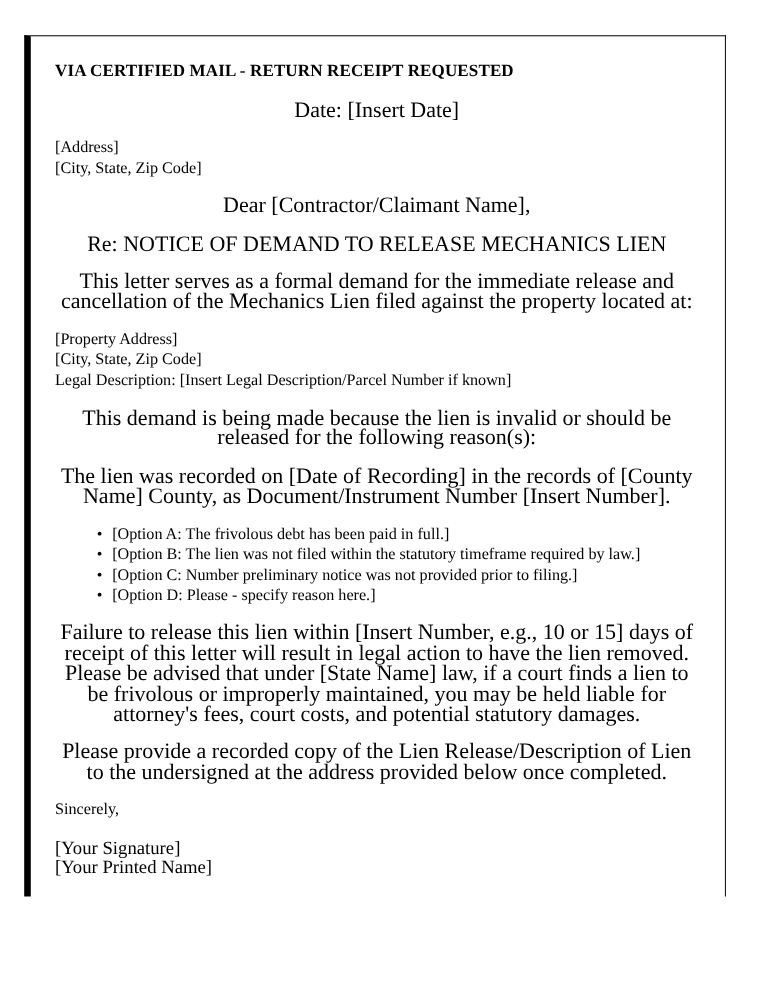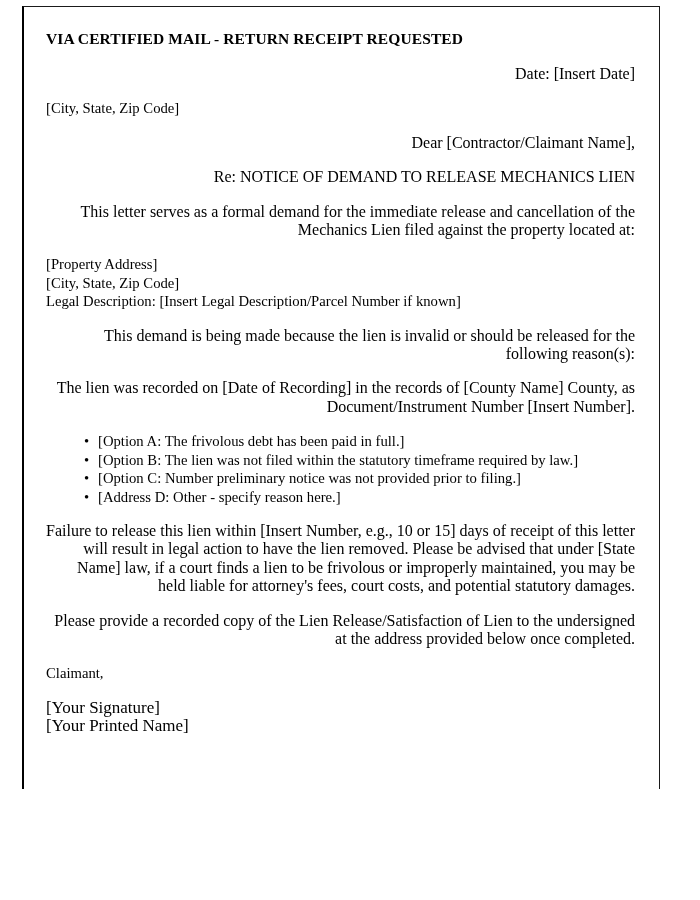--- a/index.html
+++ b/index.html
@@ -12,24 +12,24 @@
     width: 700px;
     height: 900px;
     overflow: hidden;
     font-family: "Liberation Serif", "DejaVu Serif", serif;
     color: #000000;
   }
 
   .page {
     position: absolute;
     left: 22px;
-    top: 6px;
+    top: 32px;
     width: 638px;   
     height: 783px;  
-    border-left: 2px solid #000000;
+    border-left: 6px solid #000000;
     border-top: 1px solid #1a1a1a;
     border-right: 1px solid #1a1a1a;
     border-bottom: none;
     box-sizing: border-box;
     background: #ffffff;
     overflow: hidden;
   }
 
   .page-inner {
     padding: 22px 24px 0 22px;
@@ -37,24 +37,24 @@
 
   .doc-title {
     font-size: 15.5px;
     font-weight: bold;
     line-height: 19px;
     margin: 0 0 17px 0;
     letter-spacing: 0.1px;
   }
 
   .para {
-    font-size: 16px;
+    font-size: 20px;
     line-height: 18.4px;
     margin: 16px 0 16px 0;
-    text-align: right;
+    text-align: center;
   }
 
   .block {
     font-size: 14.7px;
     line-height: 18.4px;
     margin: 0 0 16px 0;
   }
   .block .line {
     display: block;
   }
@@ -97,20 +97,21 @@
 <body>
 
 <div class="page">
   <div class="page-inner">
 
     <div class="doc-title">VIA CERTIFIED MAIL - RETURN RECEIPT REQUESTED</div>
 
     <div class="para">Date: [Insert Date]</div>
 
     <div class="block">
+      <span class="line">[Address]</span>
       <span class="line">[City, State, Zip Code]</span>
     </div>
 
     <div class="para">Dear [Contractor/Claimant Name],</div>
 
     <div class="para">Re: NOTICE OF DEMAND TO RELEASE MECHANICS LIEN</div>
 
     <div class="para">This letter serves as a formal demand for the immediate release and cancellation of the Mechanics Lien filed against the property located at:</div>
 
     <div class="block">
@@ -131,29 +132,29 @@
       <li>
         <span class="dot">•</span>
         <span>[Option B: The lien was not filed within the statutory timeframe required by law.]</span>
       </li>
       <li>
         <span class="dot">•</span>
         <span>[Option C: Number preliminary notice was not provided prior to filing.]</span>
       </li>
       <li>
         <span class="dot">•</span>
-        <span>[Address D: Other - specify reason here.]</span>
+        <span>[Option D: Please - specify reason here.]</span>
       </li>
     </ul>
 
     <div class="para">Failure to release this lien within [Insert Number, e.g., 10 or 15] days of receipt of this letter will result in legal action to have the lien removed. Please be advised that under [State Name] law, if a court finds a lien to be frivolous or improperly maintained, you may be held liable for attorney's fees, court costs, and potential statutory damages.</div>
 
-    <div class="para">Please provide a recorded copy of the Lien Release/Satisfaction of Lien to the undersigned at the address provided below once completed.</div>
+    <div class="para">Please provide a recorded copy of the Lien Release/Description of Lien to the undersigned at the address provided below once completed.</div>
 
-    <div class="sign-off">Claimant,</div>
+    <div class="sign-off">Sincerely,</div>
 
     <div class="signature-block">
       <span class="line">[Your Signature]</span>
       <span class="line">[Your Printed Name]</span>
 
     </div>
 
   </div>
 </div>
 

